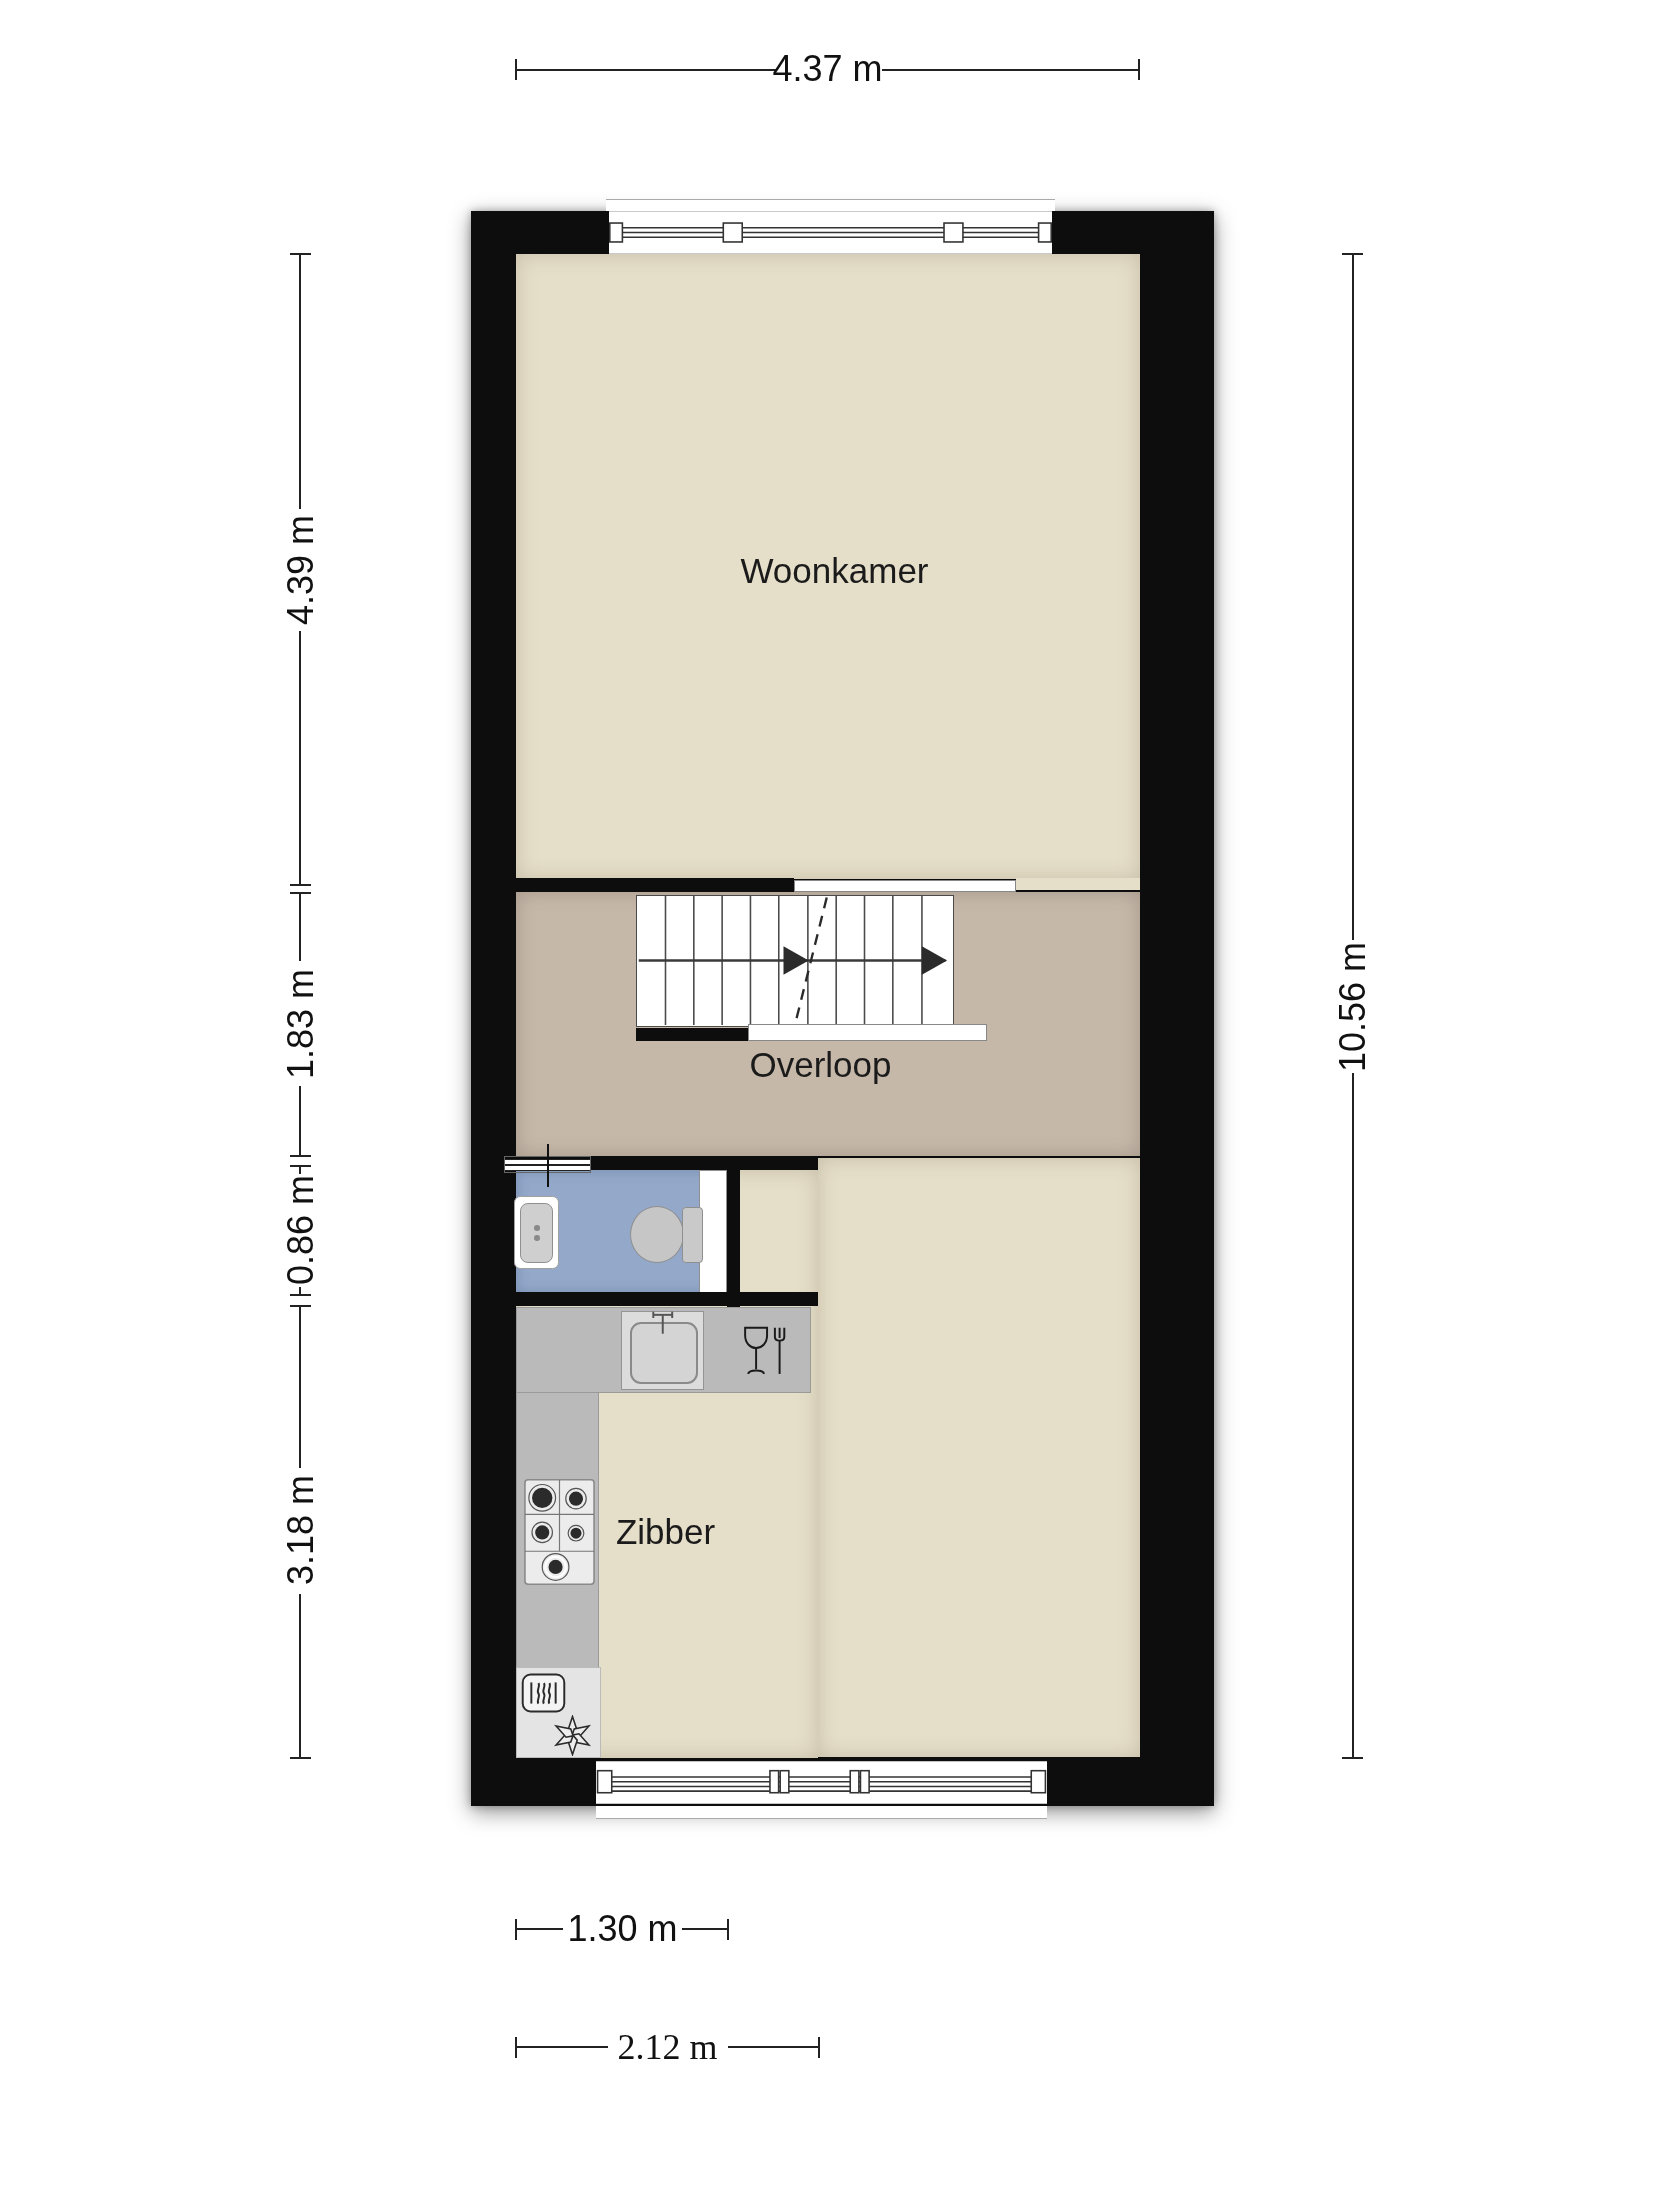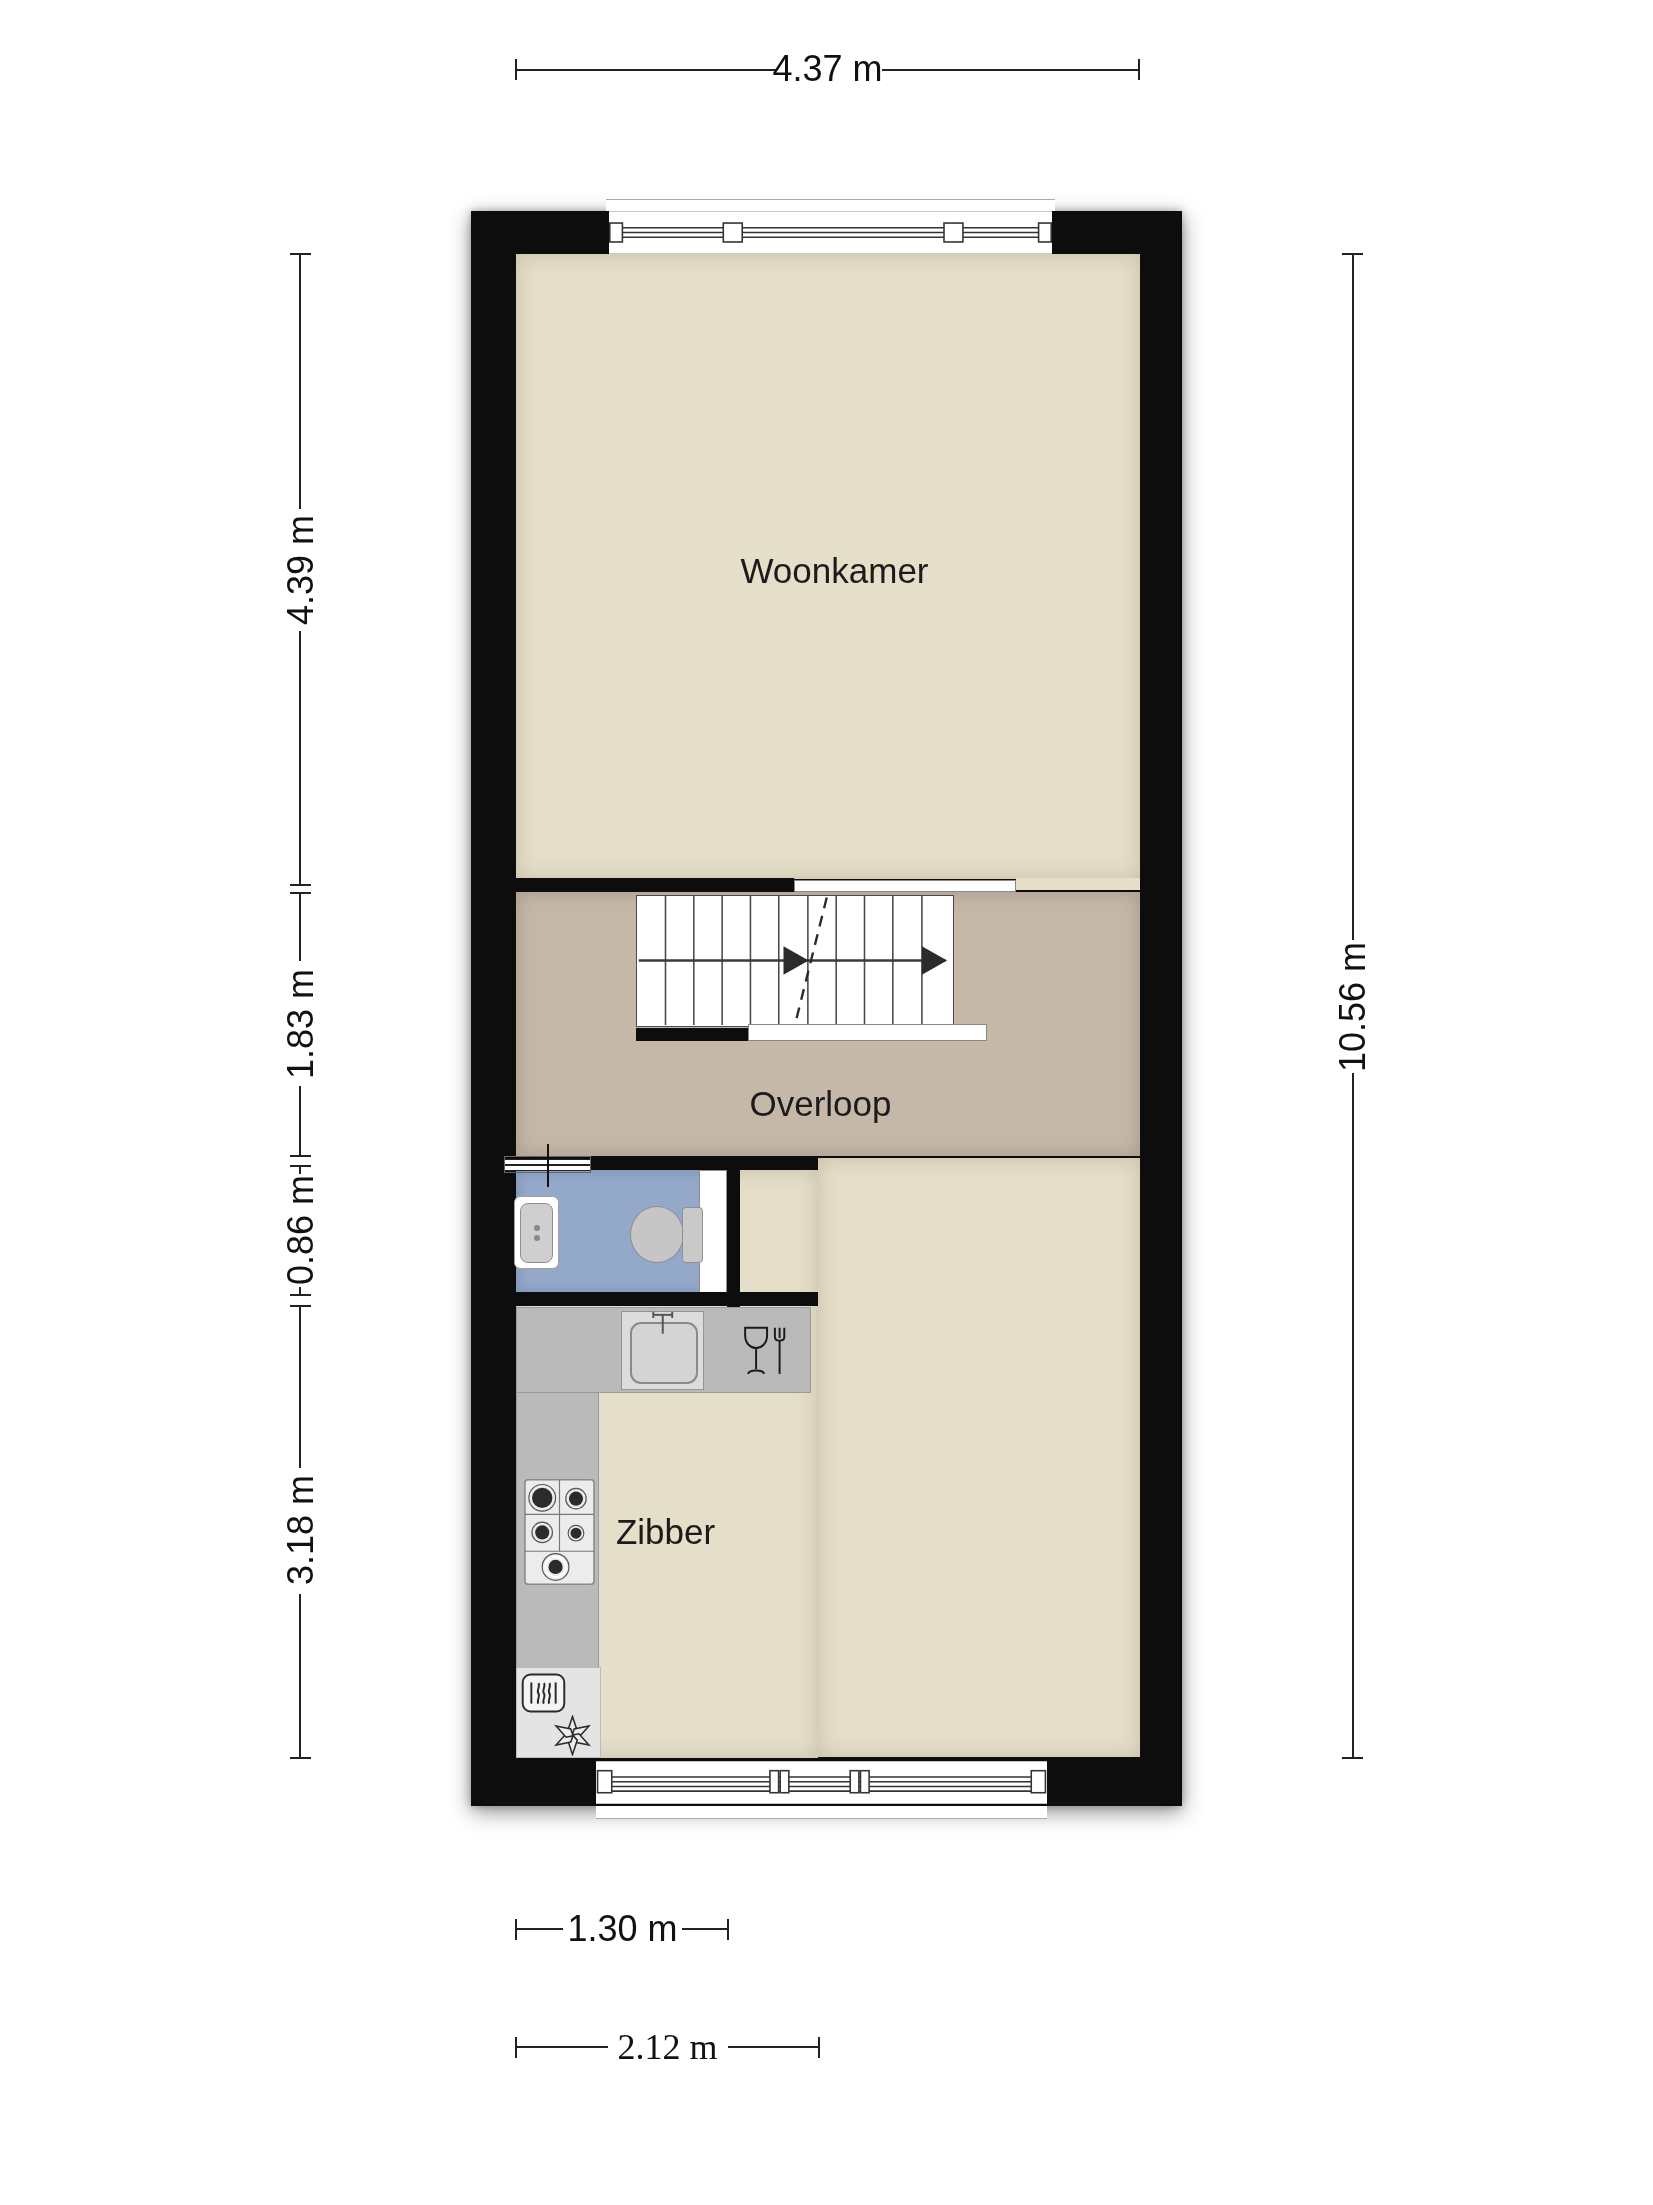--- a/index.html
+++ b/index.html
@@ -76,21 +76,21 @@
   </div>
 
   <div>
     <div class="dim-seg" style="left:1352px;top:254px;width:2.4px;height:686px;"></div>
     <div class="dim-seg" style="left:1352px;top:1073px;width:2.4px;height:685px;"></div>
     <div class="dim-seg" style="left:1342px;top:253px;width:21px;height:2.4px;"></div>
     <div class="dim-seg" style="left:1342px;top:1757px;width:21px;height:2.4px;"></div>
     <div class="dim-label rot" style="left:1242px;top:988px;width:221px;height:38px;">10.56 m</div>
   </div>
 
-  <div class="plan" style="overflow:visible;">
+  <div class="plan" style="overflow:visible;padding-left:32px;">
 
     <div class="floor-cream" style="left:45px;top:43px;width:624px;height:625px;"></div>
     <div class="floor-cream" style="left:545px;top:667px;width:124px;height:11.8px;box-shadow:none;"></div>
     <div class="floor-landing" style="left:45px;top:681px;width:624px;height:264px;"></div>
     <div class="floor-cream" style="left:347px;top:947px;width:322px;height:599px;"></div>
     <div class="floor-cream" style="left:45px;top:959px;width:302px;height:588px;"></div>
 
     <div class="floor-toilet" style="left:45px;top:959px;width:211px;height:123px;"></div>
     <div class="white-fitting" style="left:228px;top:959px;width:27.6px;height:123px;border-width:0.8px;"></div>
     <div class="wall" style="left:256px;top:955px;width:13.4px;height:141px;"></div>
@@ -249,21 +249,21 @@
         <rect x="221" y="12" width="11" height="28"></rect>
           <rect x="234" y="12" width="11" height="28"></rect>
         <rect x="323" y="12" width="11" height="28"></rect>
           <rect x="336" y="12" width="11" height="28"></rect>
         <rect x="553" y="12" width="18" height="28"></rect>
       </g>
     </svg>
     <div class="abs" style="left:125px;top:1595px;width:451px;height:12.6px;background:#fff;border-bottom:1.6px solid #aaa;box-sizing:border-box;"></div>
 
     <div class="room-label" style="left:206px;top:340px;width:315px;">Woonkamer</div>
-    <div class="room-label" style="left:192px;top:873px;width:315px;">Overloop</div>
+    <div class="room-label" style="left:192px;top:834px;width:315px;">Overloop</div>
     <div class="room-label" style="left:37px;top:1301px;width:315px;">Zibber</div>
   </div>
 
   <div>
     <div class="dim-seg" style="left:517px;top:1928px;width:46px;height:2.4px;"></div>
     <div class="dim-seg" style="left:682px;top:1928px;width:46px;height:2.4px;"></div>
     <div class="dim-seg" style="left:515px;top:1919px;width:2.4px;height:21px;"></div>
     <div class="dim-seg" style="left:727px;top:1919px;width:2.4px;height:21px;"></div>
     <div class="dim-label" style="left:536px;top:1910px;width:173px;">1.30 m</div>
   </div>

